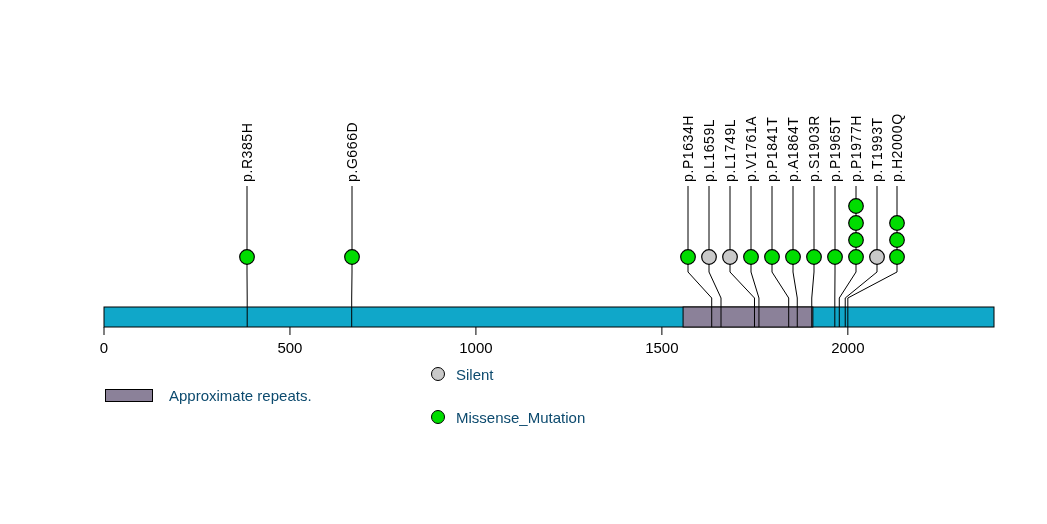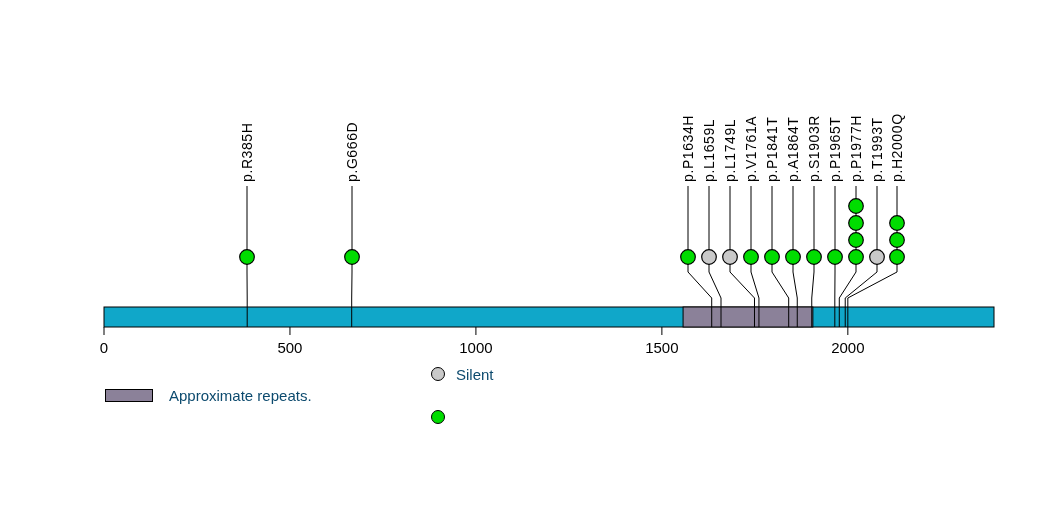--- a/index.html
+++ b/index.html
@@ -103,15 +103,16 @@
     <span>Approximate repeats.</span>
   </div>
 
   <div class="legend-item" style="left:431px;top:366px">
     <span class="swatch-circle" style="background: rgb(201, 201, 201);"></span>
     <span>Silent</span>
   </div>
 
   <div class="legend-item" style="left:431px;top:409px">
     <span class="swatch-circle" style="background: rgb(0, 221, 0);"></span>
+    <span>Missense_Mutation</span>
   </div>
 
 </div>
 
 </body></html>

